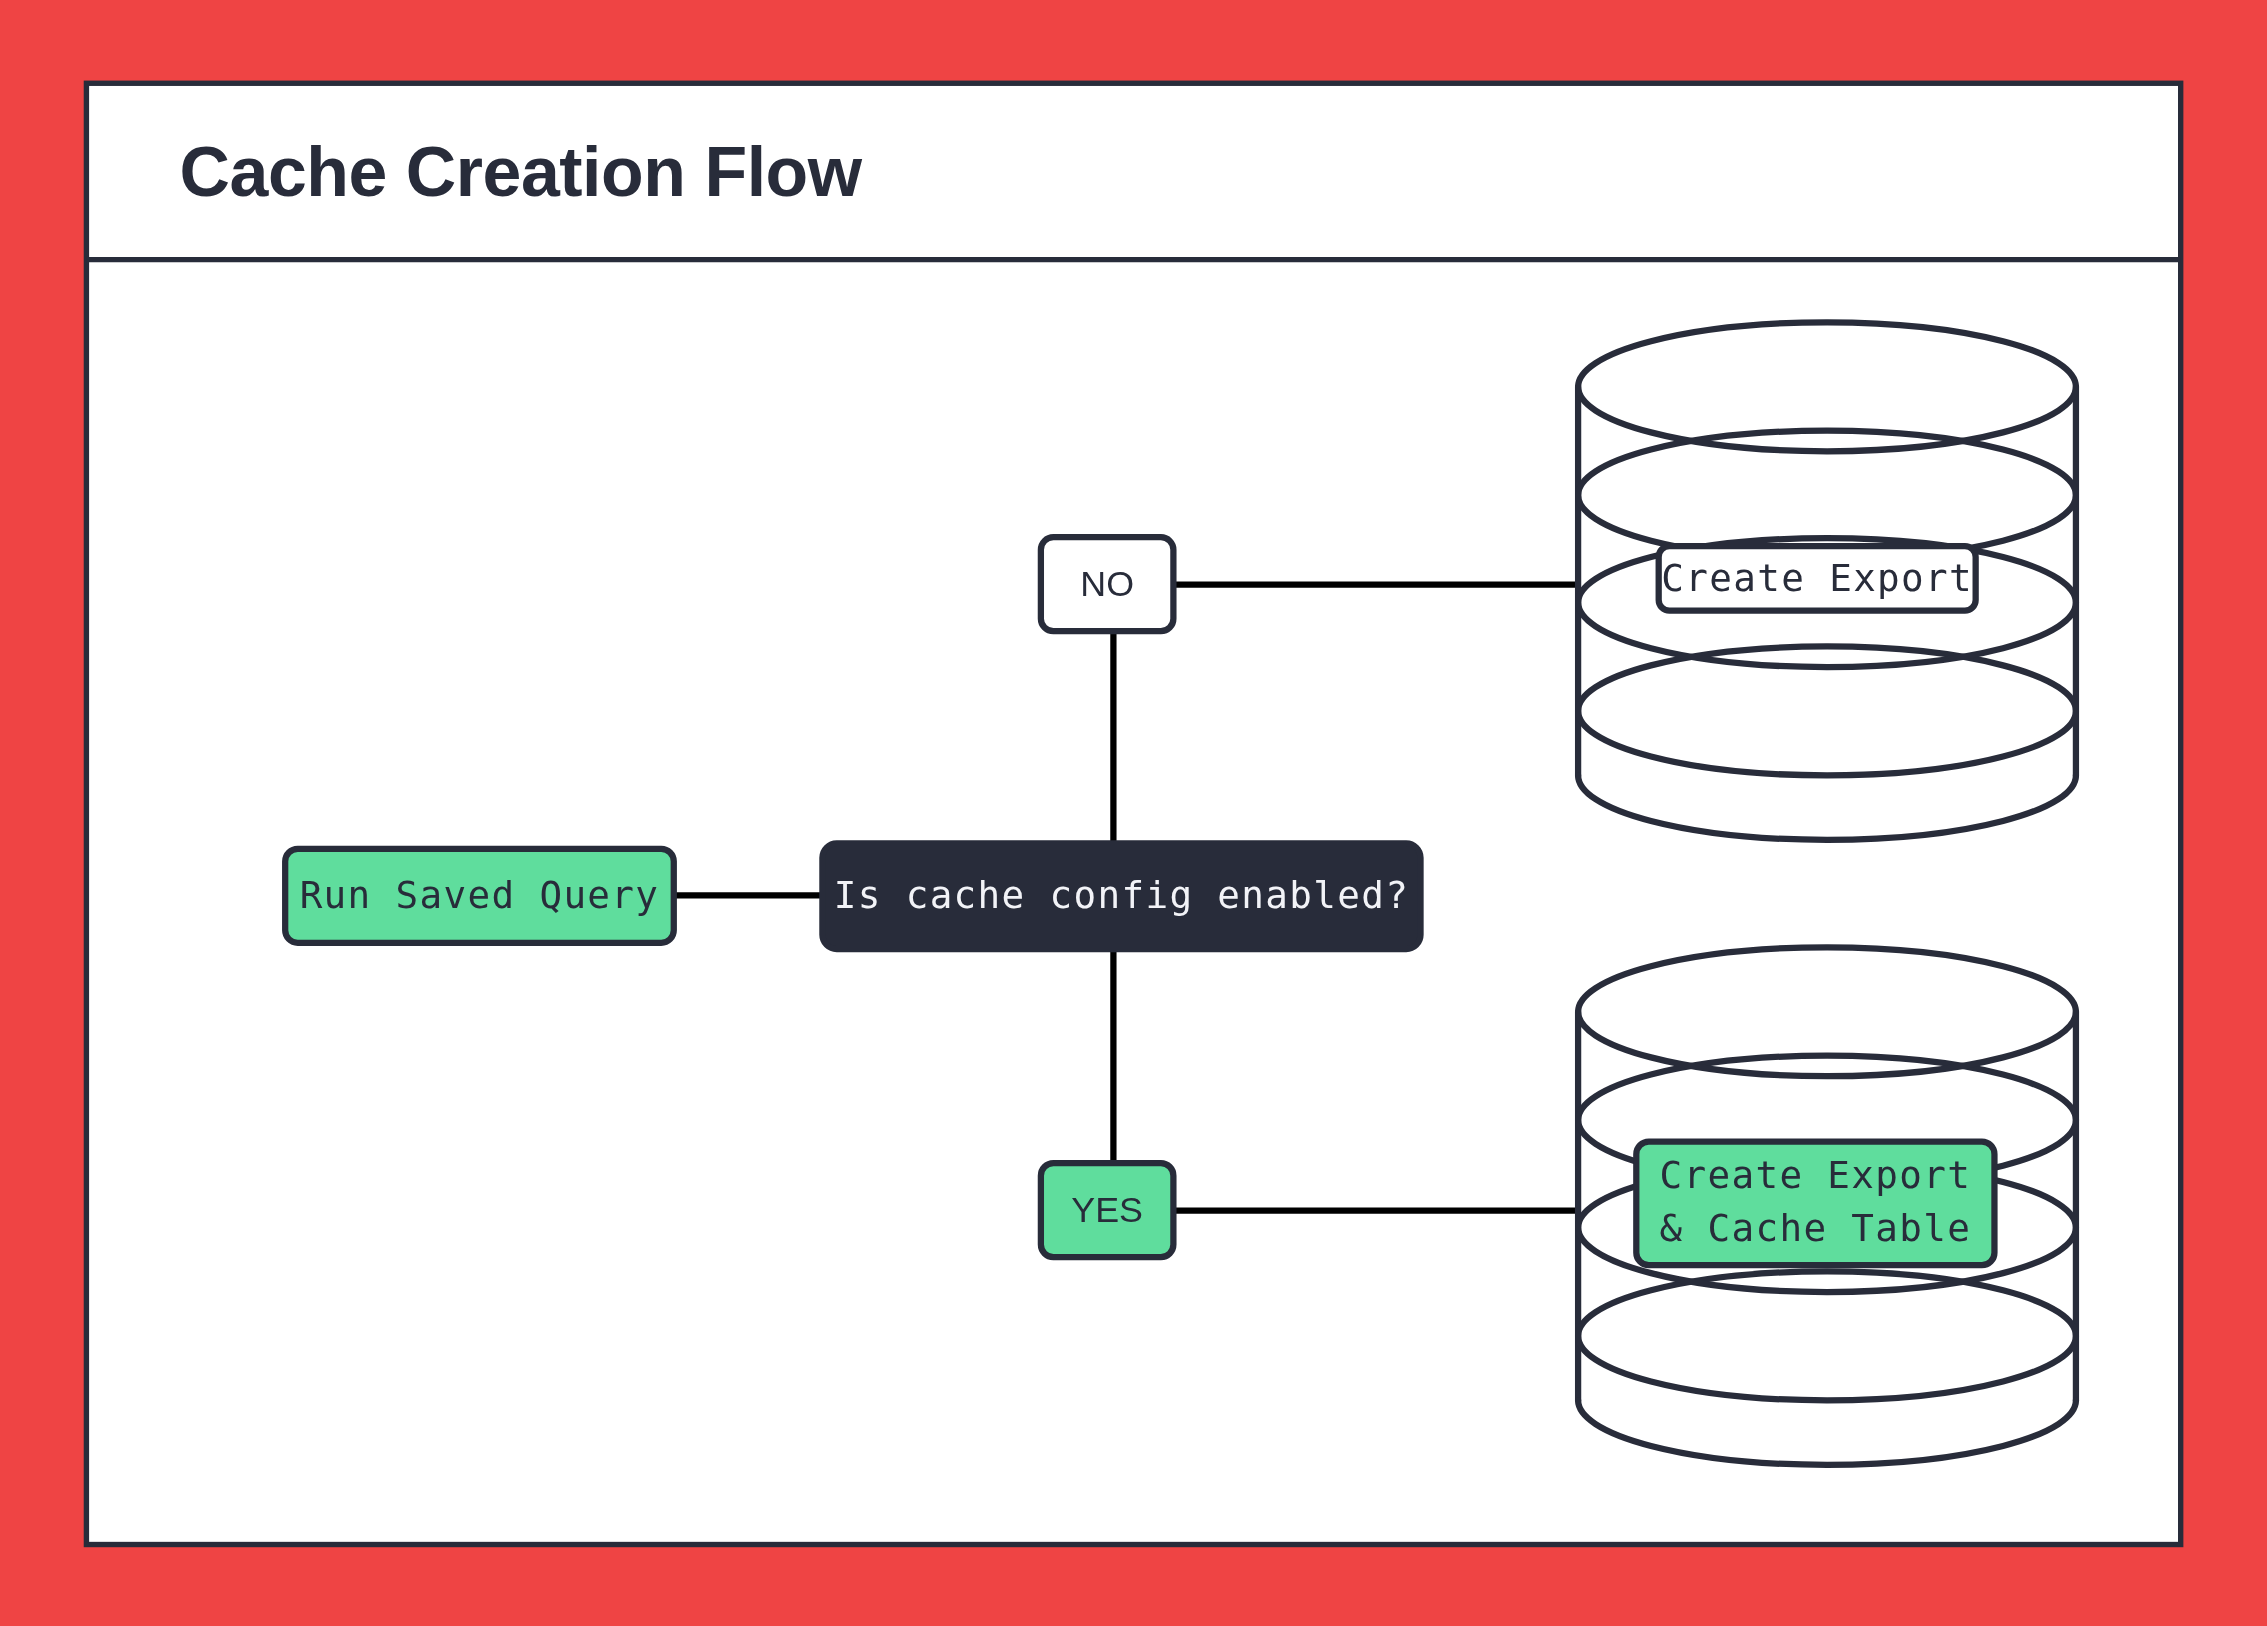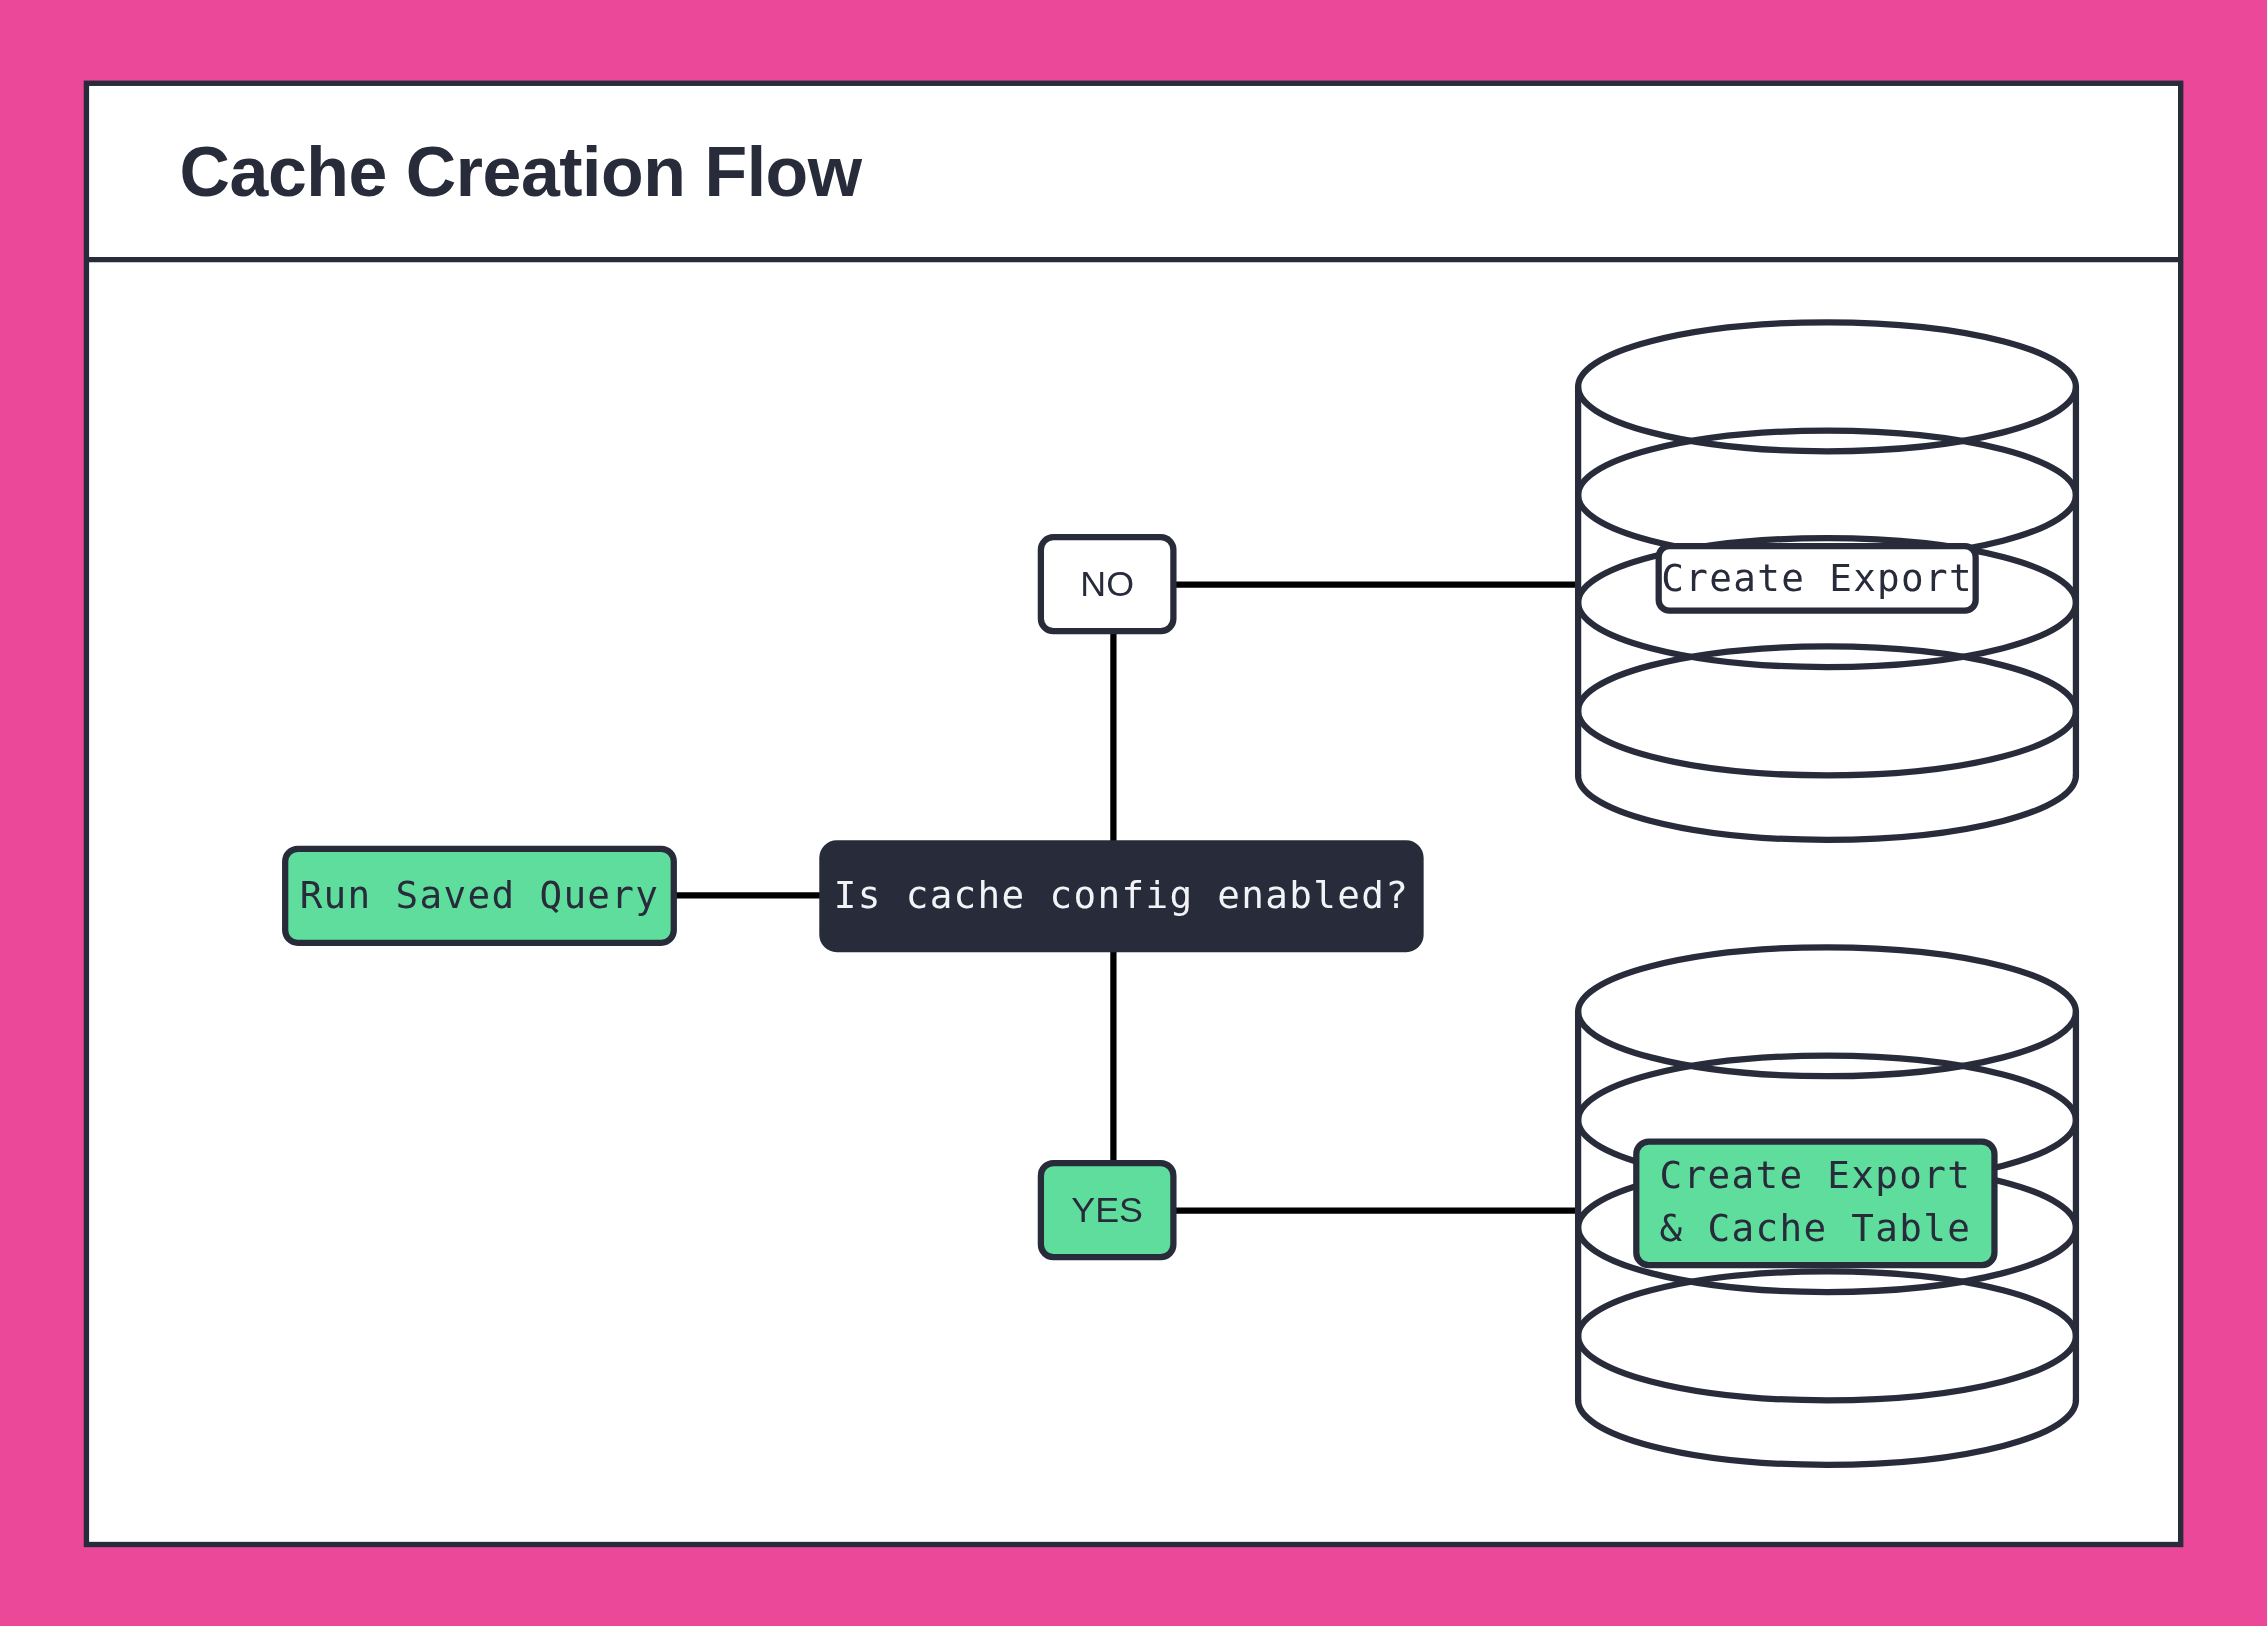--- a/index.html
+++ b/index.html
@@ -10,21 +10,21 @@
   body {
     width: 2268px;
     height: 1626px;
     font-family: "Liberation Sans", sans-serif;
     overflow: hidden;
   }
   #stage {
     position: relative;
     width: 2268px;
     height: 1626px;
-    background: #ec4899;
+    background: #ef4444;
   }
   svg#diagram {
     position: absolute;
     top: 0;
     left: 0;
     width: 2268px;
     height: 1626px;
     display: block;
   }
   .frame-rect {

